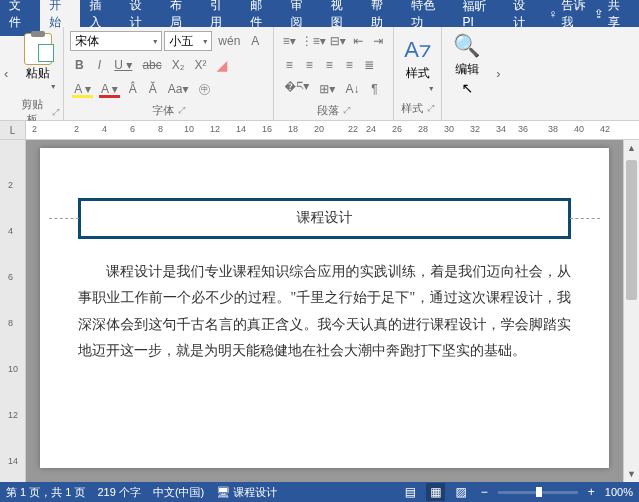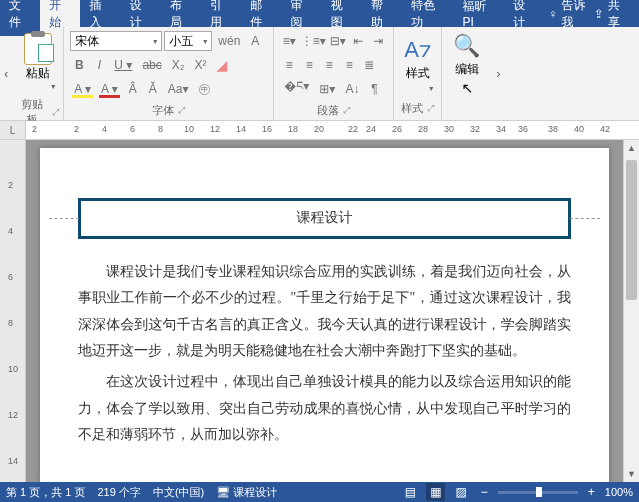--- a/index.html
+++ b/index.html
@@ -228,21 +228,20 @@
     <span style="top:132px">6</span>
     <span style="top:178px">8</span>
     <span style="top:224px">10</span>
     <span style="top:270px">12</span>
     <span style="top:316px">14</span>
   </div>
   <div class="page-wrap">
     <div class="page">
       <div class="doc-title">课程设计</div>
       <p class="para">课程设计是我们专业课程知识综合应用的实践训练，着是我们迈向社会，从事职业工作前一个必不少的过程。"千里之行始于足下"，通过这次课程设计，我深深体会到这句千古名言的真正含义。我今天认真的进行课程设计，学会脚踏实地迈开这一步，就是为明天能稳健地在社会大潮中奔跑打下坚实的基础。</p>
-      <p class="para">在这次设计过程中，体现出自己单独设计模具的能力以及综合运用知识的能力，体会了学以致用、突出自己劳动成果的喜悦心情，从中发现自己平时学习的不足和薄弱环节，从而加以弥补。</p>
     </div>
   </div>
   <div class="scrollbar-v">
     <div class="scroll-arr" style="top:0">▲</div>
     <div class="scroll-thumb"></div>
     <div class="scroll-arr" style="bottom:0">▼</div>
   </div>
 </div>
 
 <div class="statusbar">

